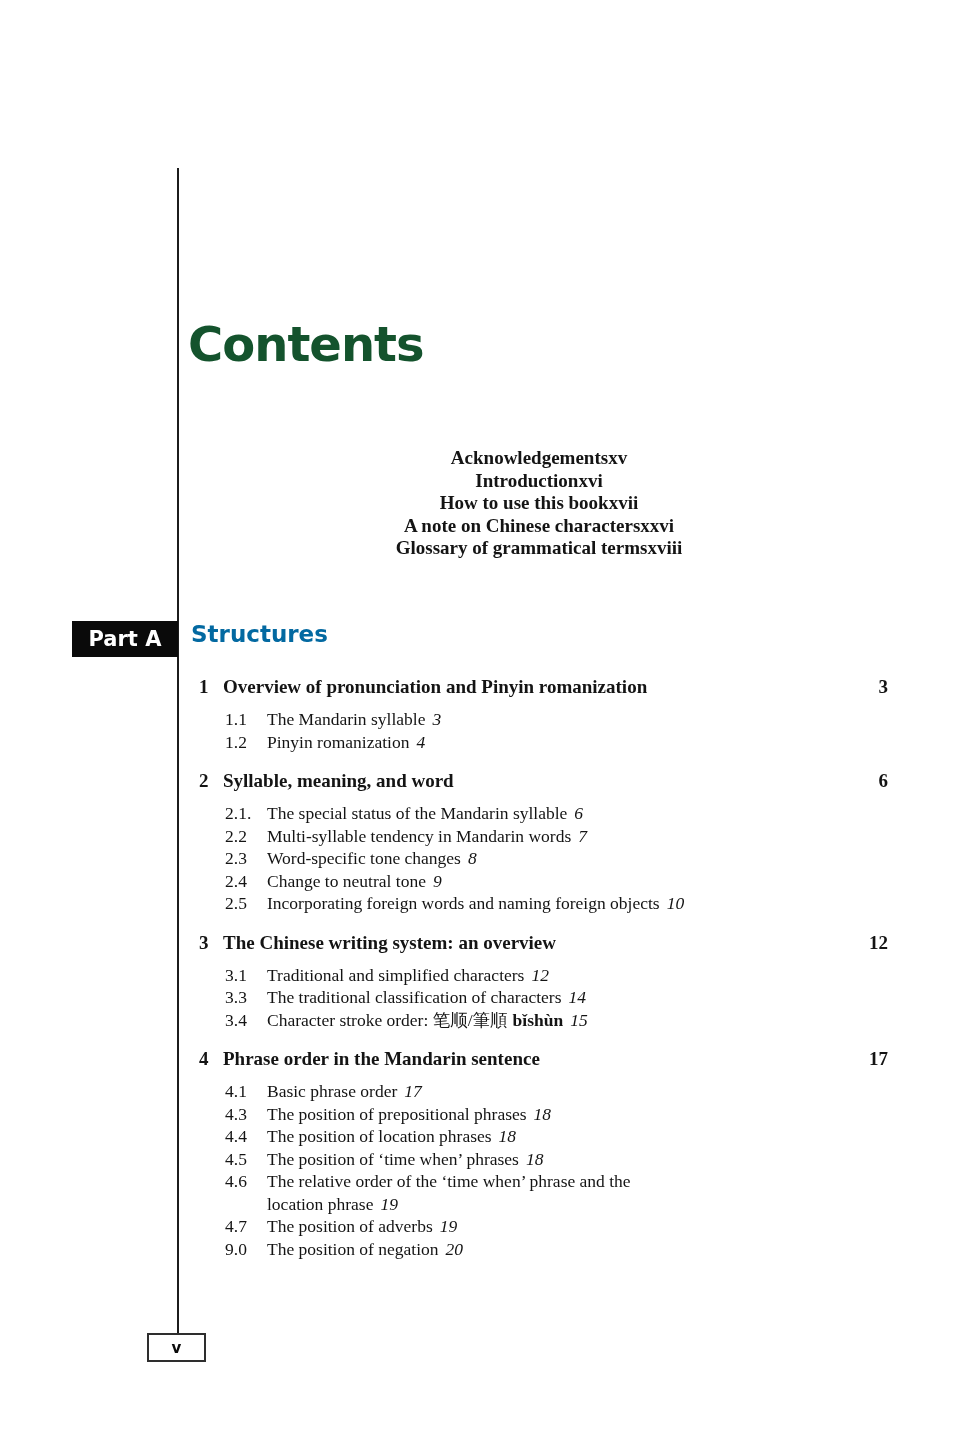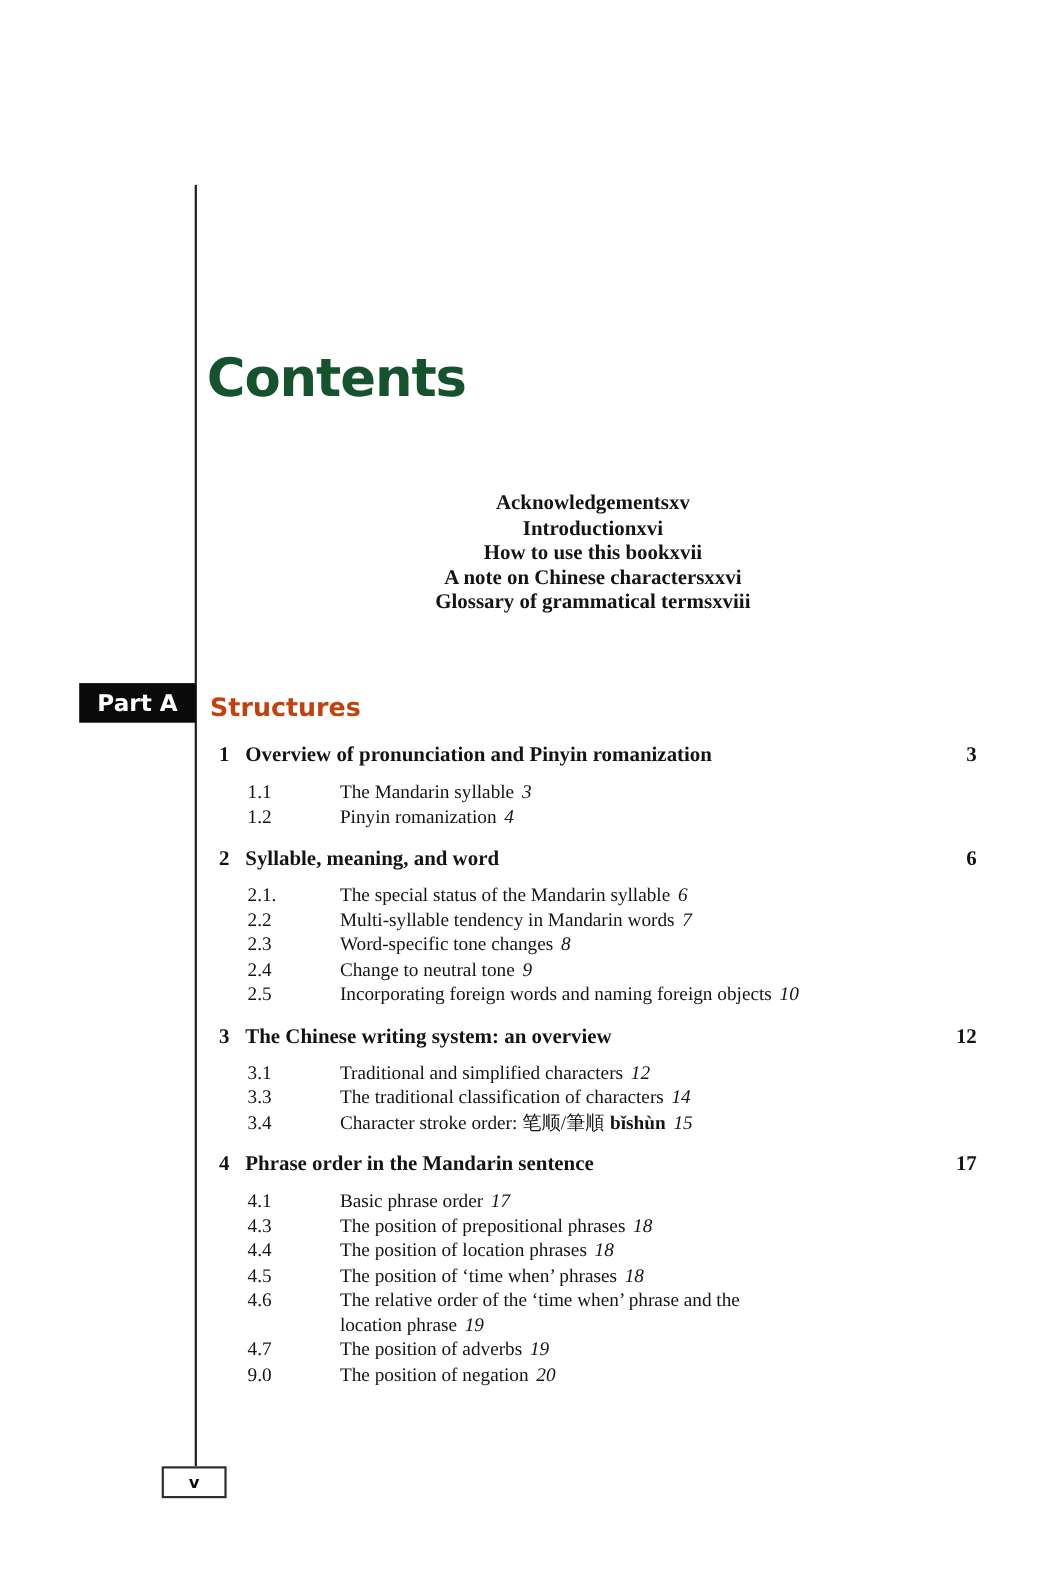--- a/index.html
+++ b/index.html
@@ -39,39 +39,39 @@
     justify-content: center;
     font-weight: bold;
     font-size: 19px;
     line-height: 22.5px;
   }
 
   .part-row {
     position: absolute;
     left: 72px; top: 621px;
     display: flex;
-    align-items: flex-end;
+    align-items: flex-start;
   }
   .part-badge {
     width: 106px; height: 36px;
     background: #0a0a0a;
     color: #ffffff;
     font-family: "DejaVu Sans", sans-serif;
     font-weight: bold;
     font-size: 21px;
     display: flex;
     align-items: center;
     justify-content: center;
   }
   .part-title {
     margin-left: 13px;
     font-family: "DejaVu Sans", sans-serif;
     font-weight: bold;
     font-size: 23px;
-    color: #c2410c;
+    color: #0369a1;
   }
 
   .chapters {
     position: absolute;
     left: 199px; top: 672px;
     width: 689px;
   }
   .chapter { margin-bottom: 13px; }
   .ch-head {
     display: flex;
@@ -82,21 +82,20 @@
   }
   .ch-num { flex: none; width: 24px; }
   .ch-title { flex: 1; padding-right: 12px; }
   .ch-page { flex: none; text-align: right; }
 
   .sec-row {
     display: flex;
     font-size: 17.5px;
     line-height: 22.5px;
     padding-left: 26px;
-    gap: 42px;
   }
   .sec-num { flex: none; width: 42px; }
   .sec-text { flex: 1; }
   .sec-title { white-space: pre-line; }
   .sec-bold { font-weight: bold; margin-left: 5px; }
   .sec-page { font-style: italic; margin-left: 7px; }
 
   .folio-box {
     position: absolute;
     left: 147px; top: 1333px;

